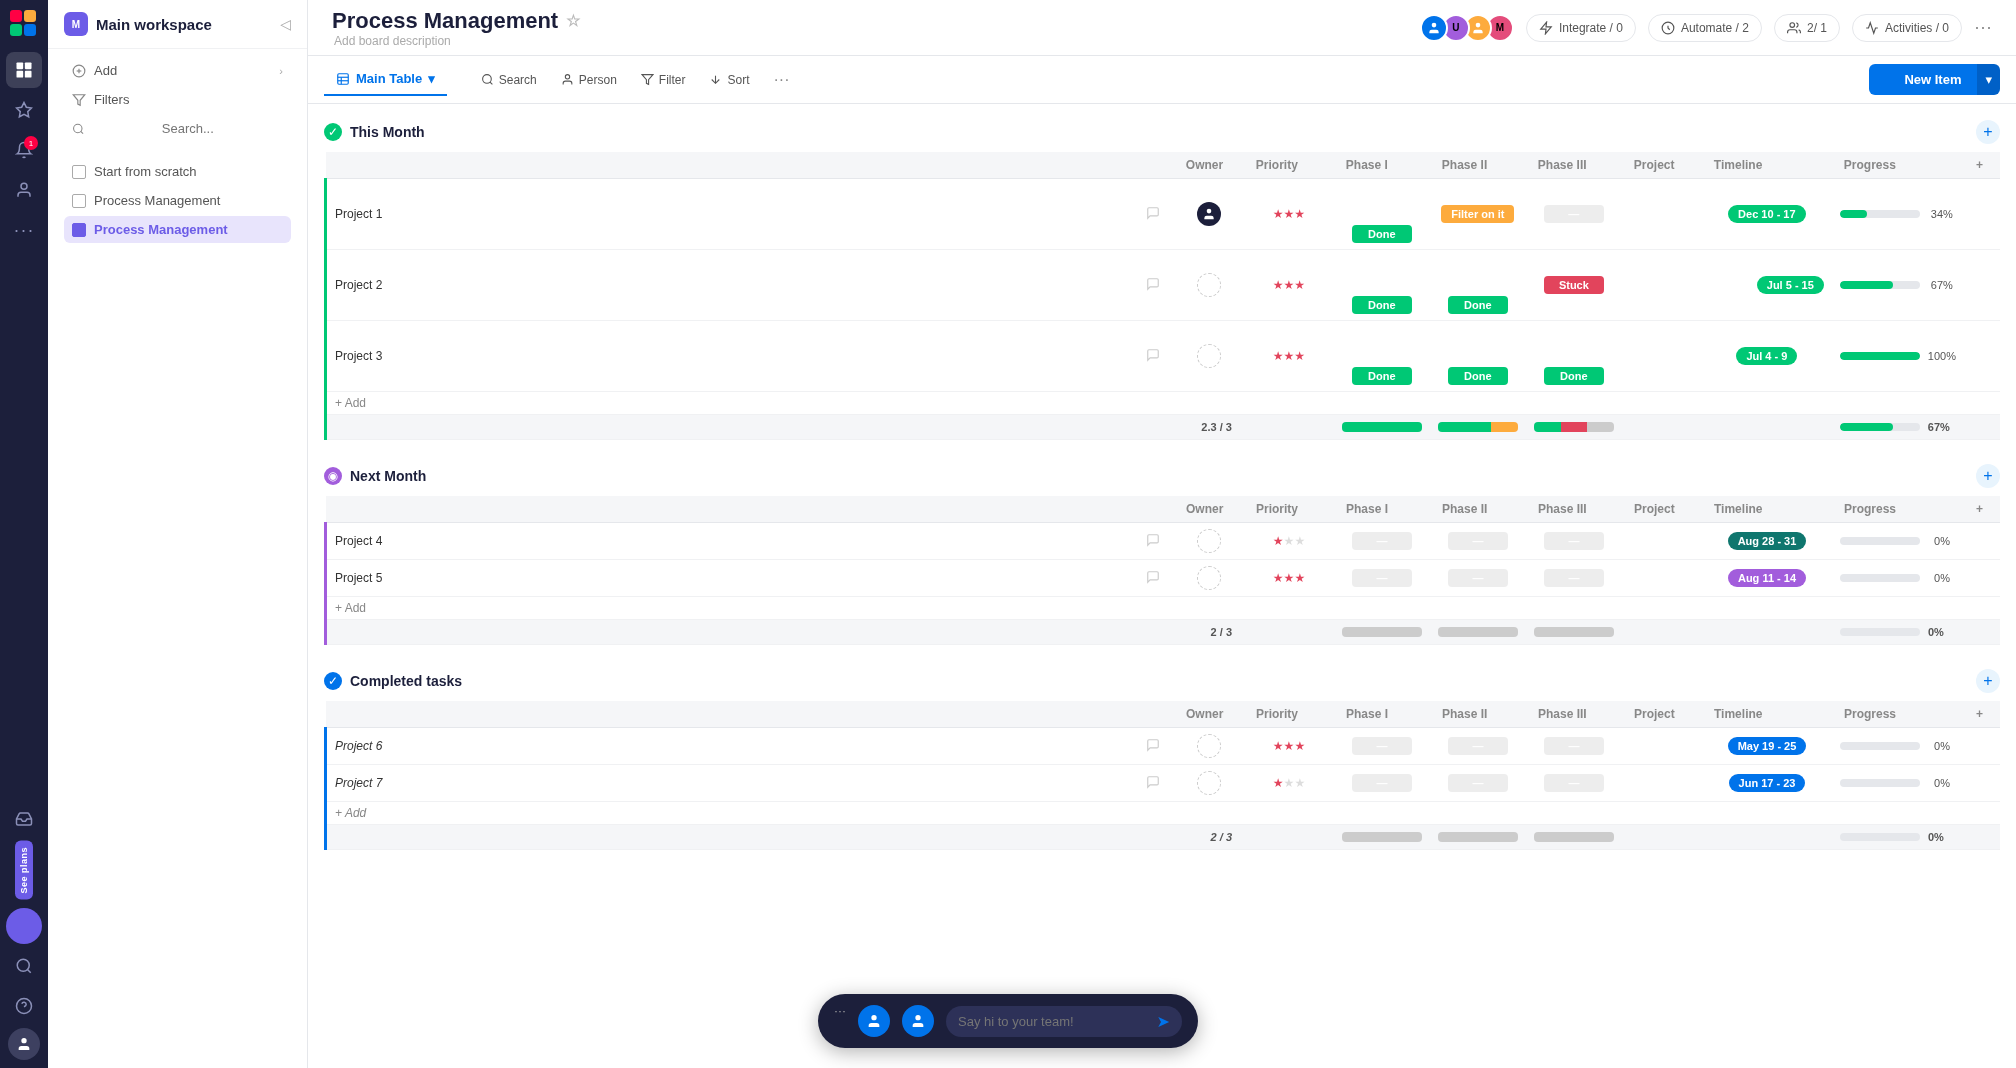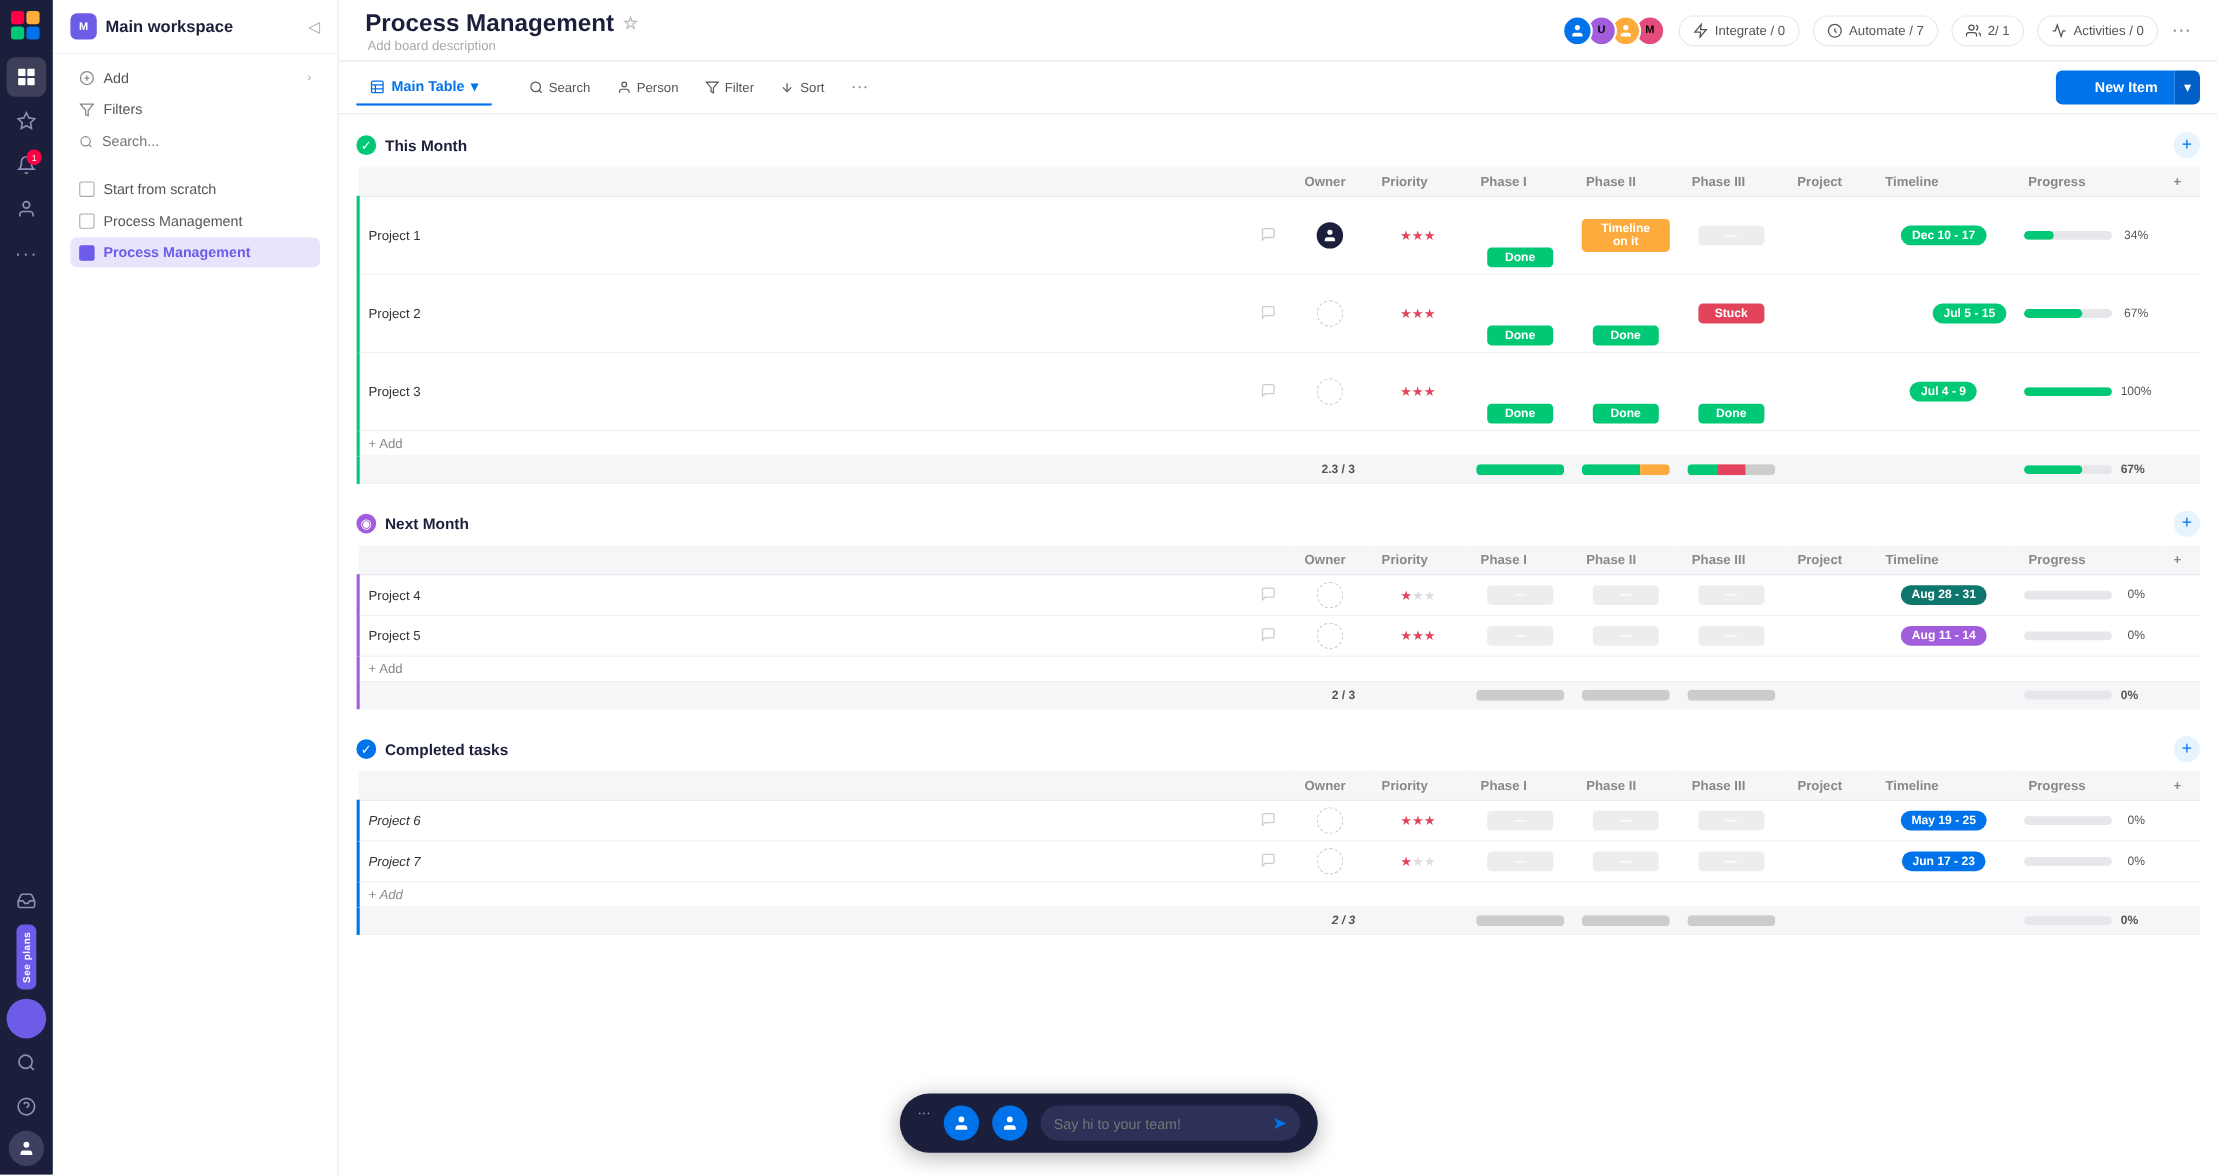--- a/index.html
+++ b/index.html
@@ -221,21 +221,21 @@
       <svg width="14" height="14" viewBox="0 0 24 24" fill="none" stroke="#888" stroke-width="2">
           <polygon points="22 3 2 3 10 12.46 10 19 14 21 14 12.46 22 3"></polygon>
         </svg>
       <span>Filters</span>
     </div>
     <div class="sidebar-action">
       <svg width="14" height="14" viewBox="0 0 24 24" fill="none" stroke="#888" stroke-width="2">
           <circle cx="11" cy="11" r="8"></circle>
           <line x1="21" y1="21" x2="16.65" y2="16.65"></line>
         </svg>
-      <input type="text" style="border: none; outline: none; background: transparent; font-size: 13px; color: rgb(85, 85, 85); width: 100%;" placeholder="Search...">
+      <input type="text" style="border: none; outline: none; background: transparent; font-size: 13px; color: rgb(85, 85, 85); width: 100%; text-align: center;" placeholder="Search...">
     </div>
   </div>
 
   <div class="sidebar-nav">
     <div class="nav-item">
       <div class="item-icon"></div>
       <span>Start from scratch</span>
     </div>
     <div class="nav-item">
       <div class="item-icon"></div>
@@ -280,21 +280,21 @@
         <svg width="14" height="14" viewBox="0 0 24 24" fill="none" stroke="currentColor" stroke-width="2">
             <polygon points="13 2 3 14 12 14 11 22 21 10 12 10 13 2"></polygon>
           </svg>
         <span>Integrate / 0</span>
       </div>
       <div class="automate-btn">
         <svg width="14" height="14" viewBox="0 0 24 24" fill="none" stroke="currentColor" stroke-width="2">
             <circle cx="12" cy="12" r="10"></circle>
             <path d="M12 8v4l3 3"></path>
           </svg>
-        <span>Automate / 7</span>
+        <span>Automate / 2</span>
       </div>
       <div class="invite-btn">
         <svg width="14" height="14" viewBox="0 0 24 24" fill="none" stroke="currentColor" stroke-width="2">
             <path d="M17 21v-2a4 4 0 0 0-4-4H5a4 4 0 0 0-4 4v2"></path>
             <circle cx="9" cy="7" r="4"></circle>
             <path d="M23 21v-2a4 4 0 0 0-3-3.87"></path>
             <path d="M16 3.13a4 4 0 0 1 0 7.75"></path>
           </svg>
         <span>2/ 1</span>
       </div>
@@ -402,21 +402,21 @@
                       <path d="M20 21v-2a4 4 0 0 0-4-4H8a4 4 0 0 0-4 4v2"></path>
                       <circle cx="12" cy="7" r="4"></circle>
                     </svg>
                   </div>
                 </td>
       <td class="col-priority" style="text-align:center"><span style="color:#e2445c">★</span><span style="color:#e2445c">★</span><span style="color:#e2445c">★</span></td>
       <td class="col-phase" style="text-align:center">
         <span class="status-badge status-done">Done</span>
       </td>
       <td class="col-phase" style="text-align:center">
-        <span class="status-badge status-working">Timeline on it</span>
+        <span class="status-badge status-working">Filter on it</span>
       </td>
       <td class="col-phase" style="text-align:center">
         <span class="status-badge status-empty" style="opacity:0.3">—</span>
       </td>
       <td class="col-project"></td>
       <td class="col-timeline" style="text-align:center">
         <span class="timeline-badge" style="background:#00c875">Dec 10 - 17</span>
       </td>
       <td class="col-progress">
         <div class="progress-bar-wrap">

